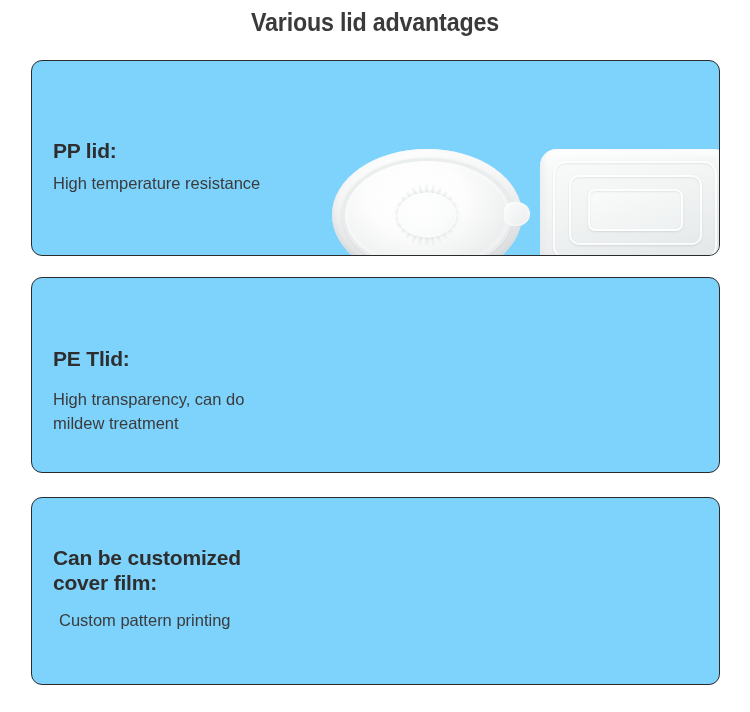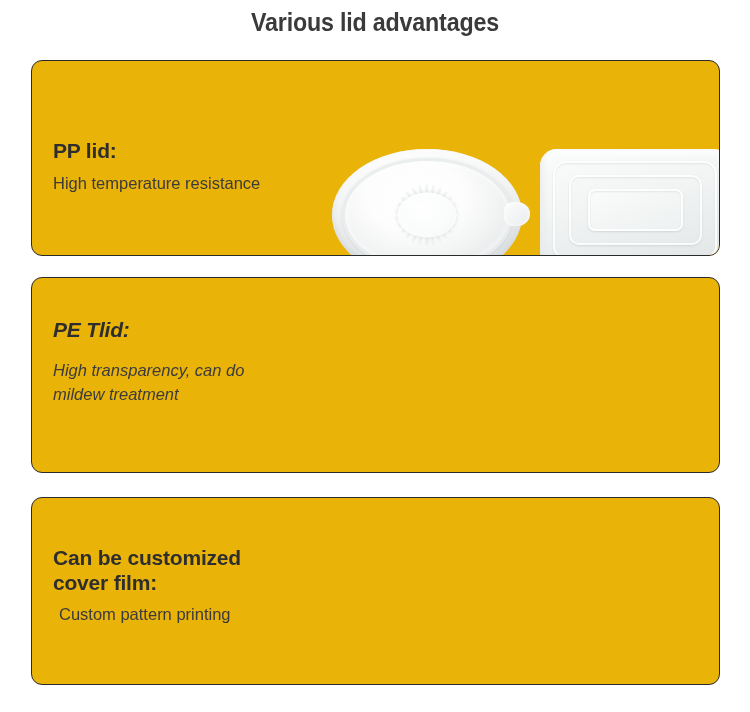--- a/index.html
+++ b/index.html
@@ -33,21 +33,21 @@
     transform: scaleX(0.93);
   }
 
   
   .panel {
     position: absolute;
     left: 31px;
     width: 689px;
     border: 1.2px solid #2b2b2b;
     border-radius: 11px;
-    background: #eab308;
+    background: #7dd3fc;
     overflow: hidden;
   }
   .panel-1 { top: 60px;  height: 196px; }
   .panel-2 { top: 277px; height: 196px; }
   .panel-3 { top: 497px; height: 188px; }
 
   .panel-text {
     position: absolute;
     left: 21px;
     color: #2e2e2e;
@@ -61,24 +61,24 @@
   }
   .sub {
     font-size: 16.5px;
     font-weight: normal;
     line-height: 1.45;
     color: #3b3b3b;
     white-space: pre-line;
   }
   .p1-text { top: 78px; }
   .p1-text .sub { margin-top: 8px; }
-  .p2-text { top: 40px; font-style: italic; }
+  .p2-text { top: 69px; }
   .p2-text .sub { margin-top: 16px; }
   .p3-text { top: 48px; }
-  .p3-text .sub { margin-top: 7px; padding-left: 6px; }
+  .p3-text .sub { margin-top: 13px; padding-left: 6px; }
 
   
   .art { position: absolute; }
 
   
   .pp-round {
     left: 300px; top: 88px;
     width: 190px; height: 132px;
   }
   .pp-round .body {

